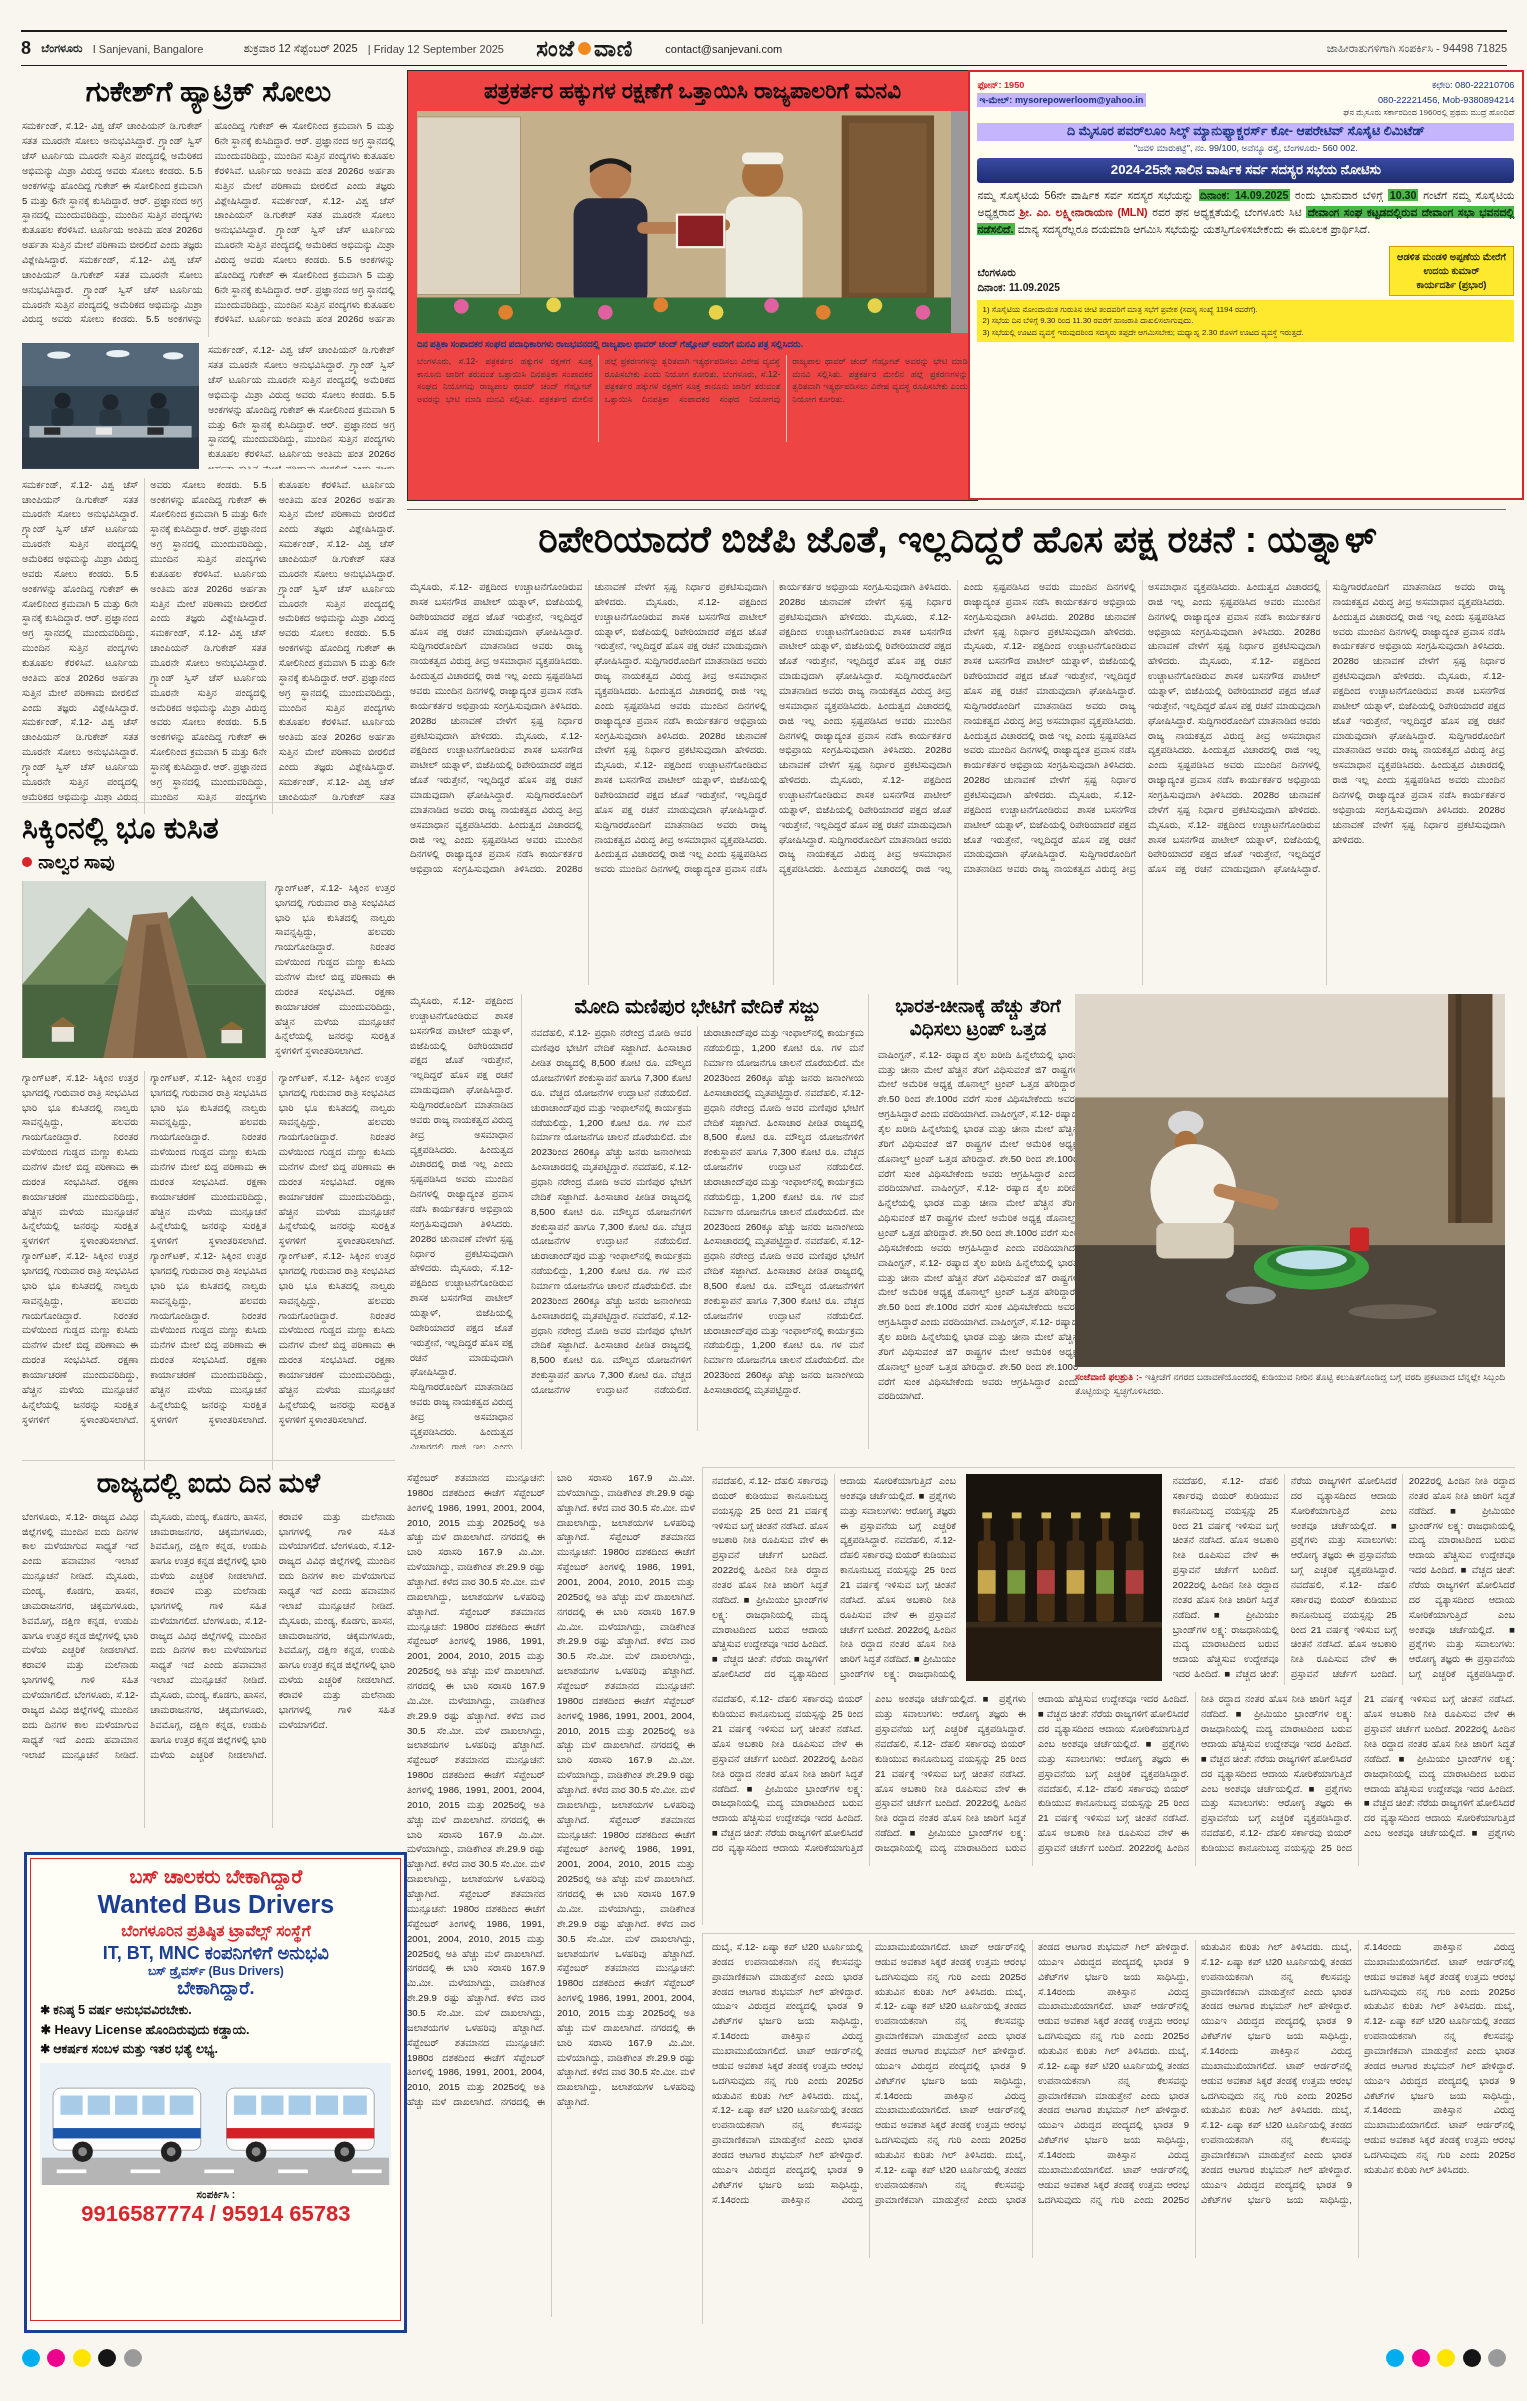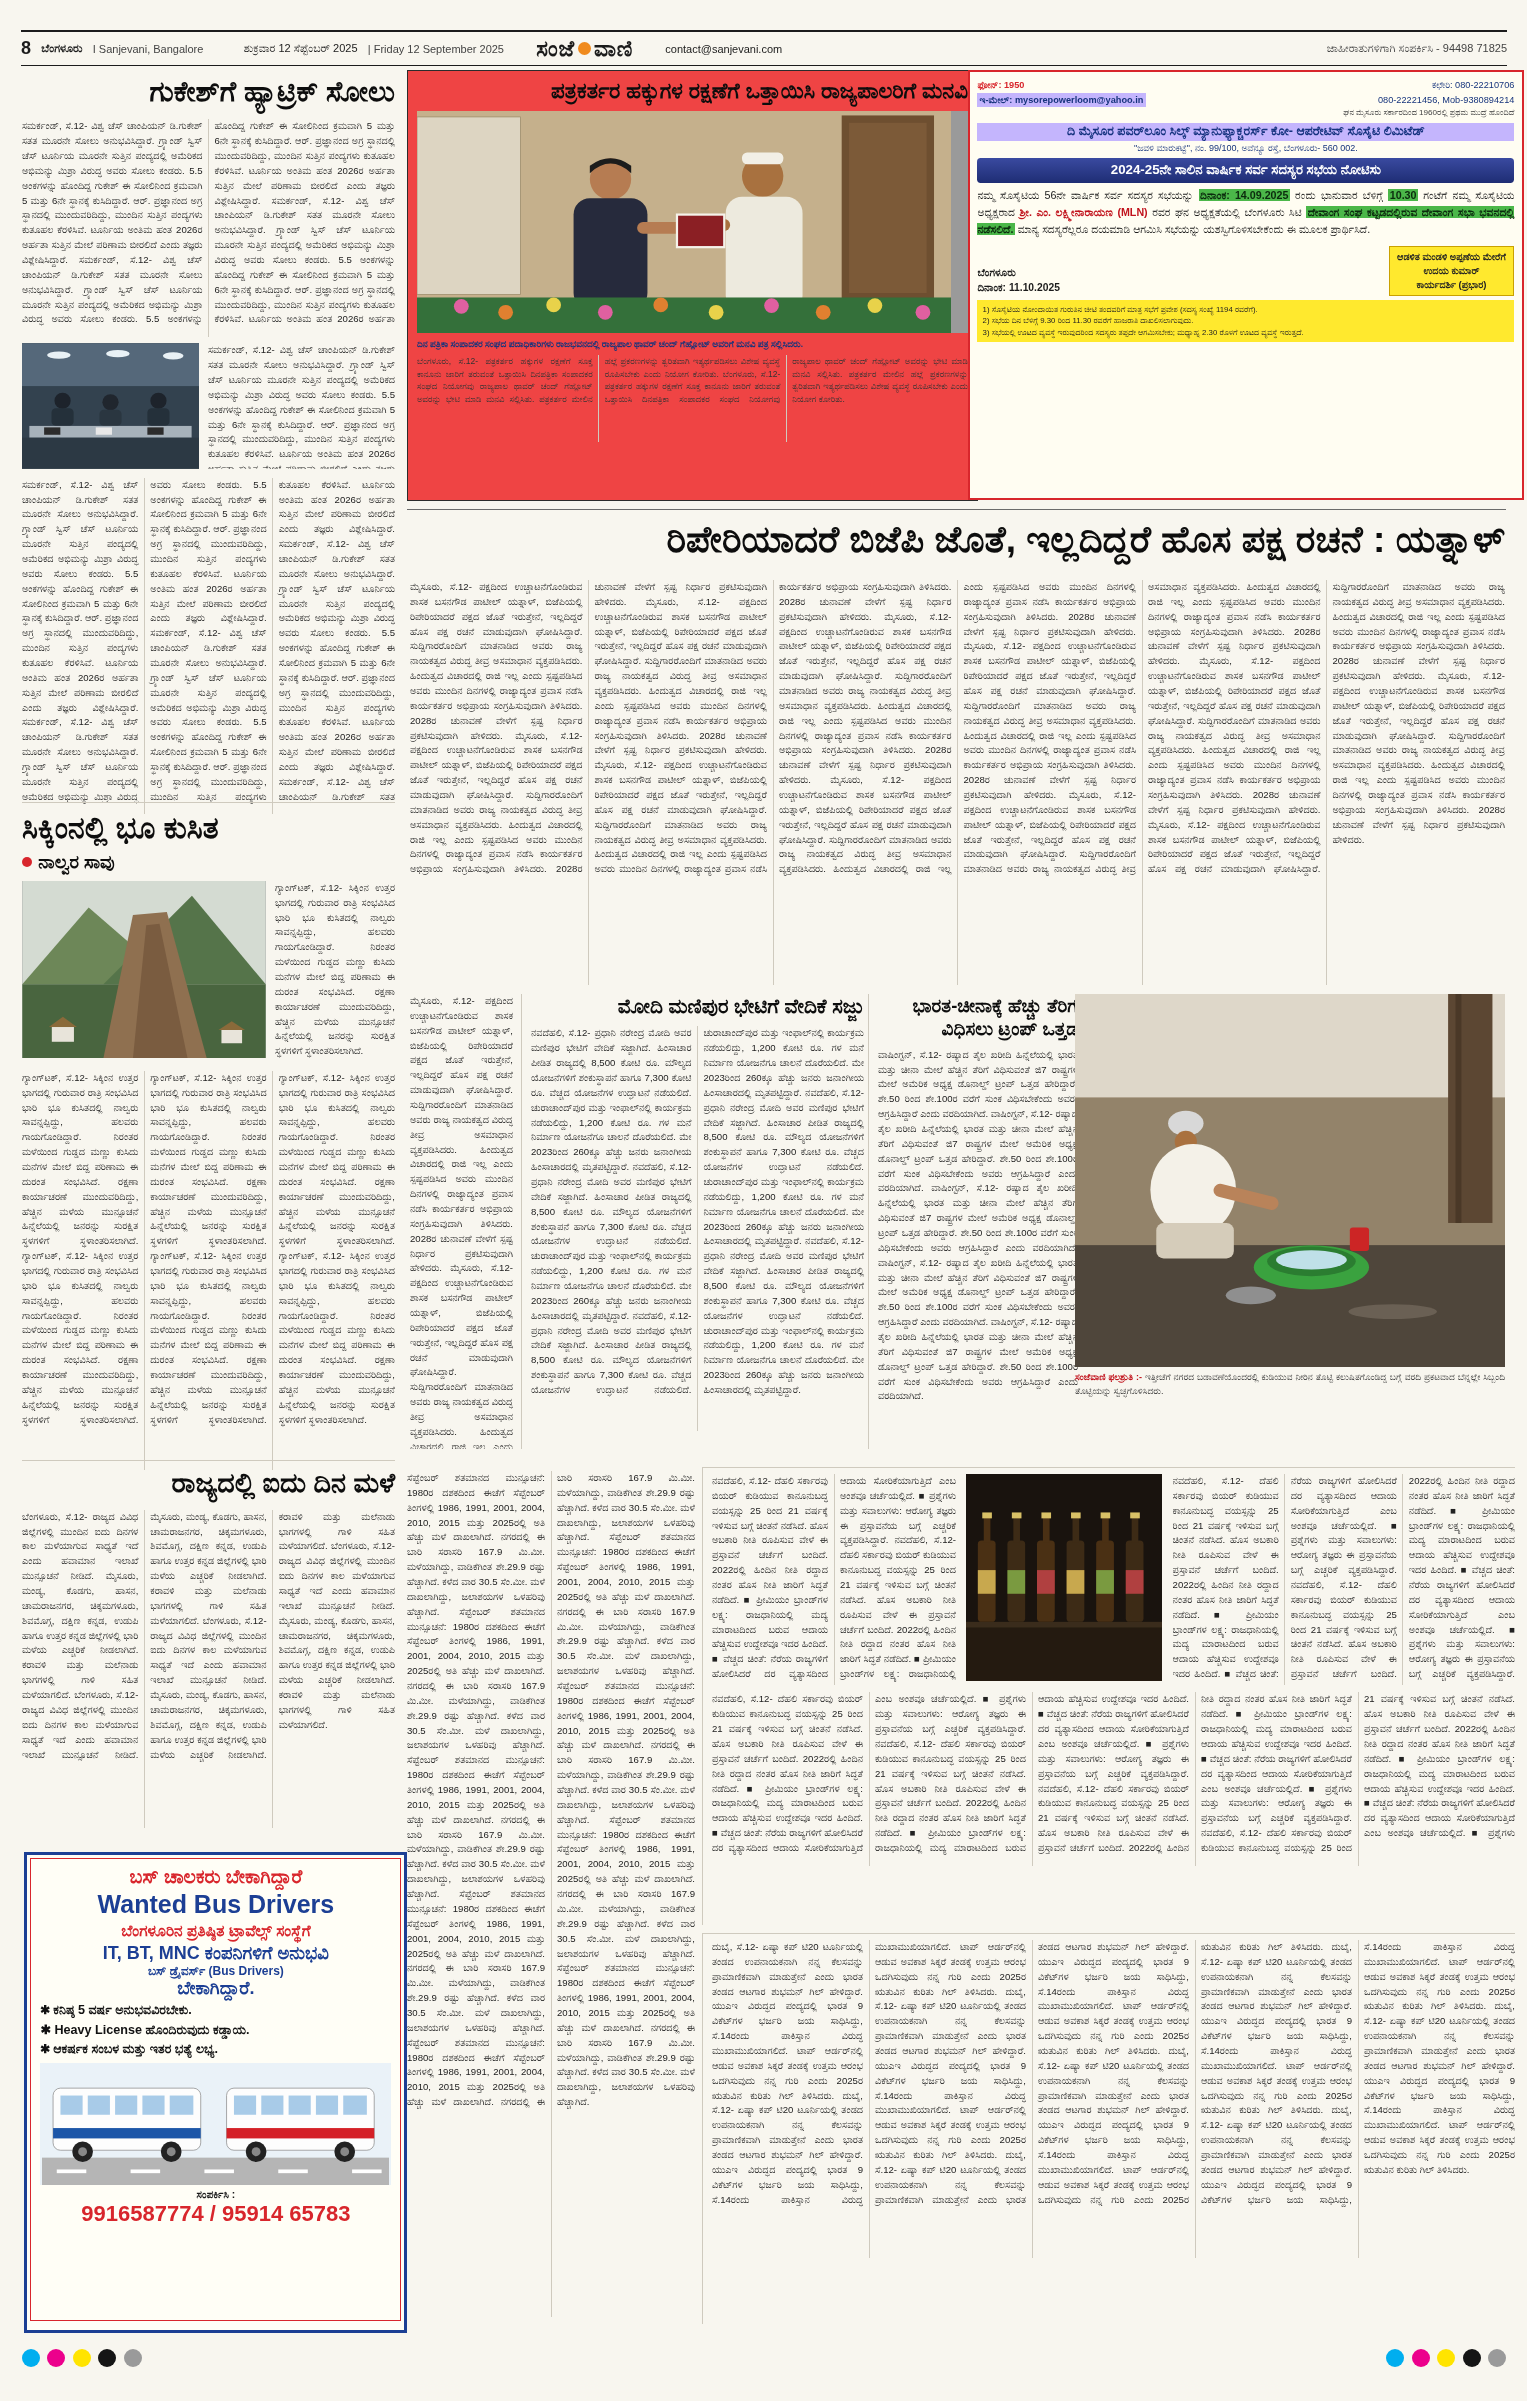--- a/index.html
+++ b/index.html
@@ -4,21 +4,21 @@
 <style>
   html,body{margin:0;padding:0;background:#777;}
   .page{position:relative;width:1528px;height:2401px;background:#f8f6ef;
         font-family:"Liberation Sans",sans-serif;color:#1b1b1b;overflow:hidden;}
   .abs{position:absolute;}
   .body-txt{font-size:9.6px;line-height:1.55;text-align:justify;overflow:hidden;color:#222;}
   .small-txt{font-size:8.5px;line-height:1.5;text-align:justify;overflow:hidden;color:#333;}
   .cols2{column-count:2}.cols3{column-count:3}.cols5{column-count:5}.cols6{column-count:6}
   .colr{column-gap:12px;column-rule:0.7px solid #cfcabe;}
   .headline{font-weight:bold;color:#0d0d0d;line-height:1.25;}
-  .center{text-align:right;}
+  .center{text-align:center;}
   .hrule{position:absolute;height:0.7px;background:#6b6b6b;}
   
   .hdr{position:absolute;left:21px;right:21px;top:30px;height:33px;border-top:2.2px solid #1c1c1c;
        border-bottom:0.7px solid #1c1c1c;display:flex;align-items:center;gap:10.3px;font-size:11px;}
   .hdr .pg{font-size:18px;font-weight:bold;}
   .hdr .mast{font-size:22px;font-weight:bold;letter-spacing:0.7px;display:flex;align-items:center;gap:3px;}
   .mast .sun{width:13.3px;height:13.3px;border-radius:50%;background:#f08a1d;display:inline-block;}
   .hdr .mut{color:#444;}
   
   .memo{border:1.5px solid #2c2c2c;background:#ef4444;padding:7.4px 9px;}
@@ -145,21 +145,21 @@
     </div>
     <div class="org yhl" style="margin-top:3px">ದಿ ಮೈಸೂರ ಪವರ್‌ಲೂಂ ಸಿಲ್ಕ್ ಮ್ಯಾನುಫ್ಯಾಕ್ಚರರ್ಸ್ ಕೋ- ಆಪರೇಟಿವ್ ಸೊಸೈಟಿ ಲಿಮಿಟೆಡ್</div>
     <div class="addr">"ಜವಳಿ ಮಾರುಕಟ್ಟೆ", ನಂ. 99/100, ಅವೆನ್ಯೂ ರಸ್ತೆ, ಬೆಂಗಳೂರು- 560 002.</div>
     <div class="band">2024-25ನೇ ಸಾಲಿನ ವಾರ್ಷಿಕ ಸರ್ವ ಸದಸ್ಯರ ಸಭೆಯ ನೋಟಿಸು</div>
     <div class="notice">
       <span>ನಮ್ಮ ಸೊಸೈಟಿಯ 56ನೇ ವಾರ್ಷಿಕ ಸರ್ವ ಸದಸ್ಯರ ಸಭೆಯನ್ನು </span><span class="ghl">ದಿನಾಂಕ: 14.09.2025</span><span> ರಂದು ಭಾನುವಾರ ಬೆಳಿಗ್ಗೆ </span><span class="ghl">10.30</span><span> ಗಂಟೆಗೆ ನಮ್ಮ ಸೊಸೈಟಿಯ ಅಧ್ಯಕ್ಷರಾದ </span><span class="red">ಶ್ರೀ. ಎಂ. ಲಕ್ಷ್ಮೀನಾರಾಯಣ (MLN)</span><span> ರವರ ಘನ ಅಧ್ಯಕ್ಷತೆಯಲ್ಲಿ ಬೆಂಗಳೂರು ಸಿಟಿ </span><span class="ghl">ದೇವಾಂಗ ಸಂಘ ಕಟ್ಟಡದಲ್ಲಿರುವ ದೇವಾಂಗ ಸಭಾ ಭವನದಲ್ಲಿ ನಡೆಸಲಿದೆ.</span><span> ಮಾನ್ಯ ಸದಸ್ಯರೆಲ್ಲರೂ ದಯಮಾಡಿ ಆಗಮಿಸಿ ಸಭೆಯನ್ನು ಯಶಸ್ವಿಗೊಳಿಸಬೇಕೆಂದು ಈ ಮೂಲಕ ಪ್ರಾರ್ಥಿಸಿದೆ.</span>
     </div>
     <div style="display:flex;justify-content:space-between;align-items:flex-end;margin-top:7.4px">
       <div style="font-weight:bold;font-size:10.3px;line-height:1.5">
         <div>ಬೆಂಗಳೂರು</div>
-        <div>ದಿನಾಂಕ: 11.10.2025</div>
+        <div>ದಿನಾಂಕ: 11.09.2025</div>
       </div>
       <div class="signbox">
         <div>ಆಡಳಿತ ಮಂಡಳಿ ಅಪ್ಪಣೆಯ ಮೇರೆಗೆ</div>
         <div>ಉದಯ ಕುಮಾರ್</div>
         <div>ಕಾರ್ಯದರ್ಶಿ (ಪ್ರಭಾರ)</div>
       </div>
     </div>
     <div class="notesbox">
       <div>1) ಸೊಸೈಟಿಯ ನೋಂದಾಯಿತ ಗುರುತಿನ ಚೀಟಿ ತಂದವರಿಗೆ ಮಾತ್ರ ಸಭೆಗೆ ಪ್ರವೇಶ (ಸದಸ್ಯ ಸಂಖ್ಯೆ 1194 ರವರೆಗೆ).</div>
       <div>2) ಸಭೆಯ ದಿನ ಬೆಳಿಗ್ಗೆ 9.30 ರಿಂದ 11.30 ರವರೆಗೆ ಹಾಜರಾತಿ ದಾಖಲಿಸಲಾಗುವುದು.</div>

